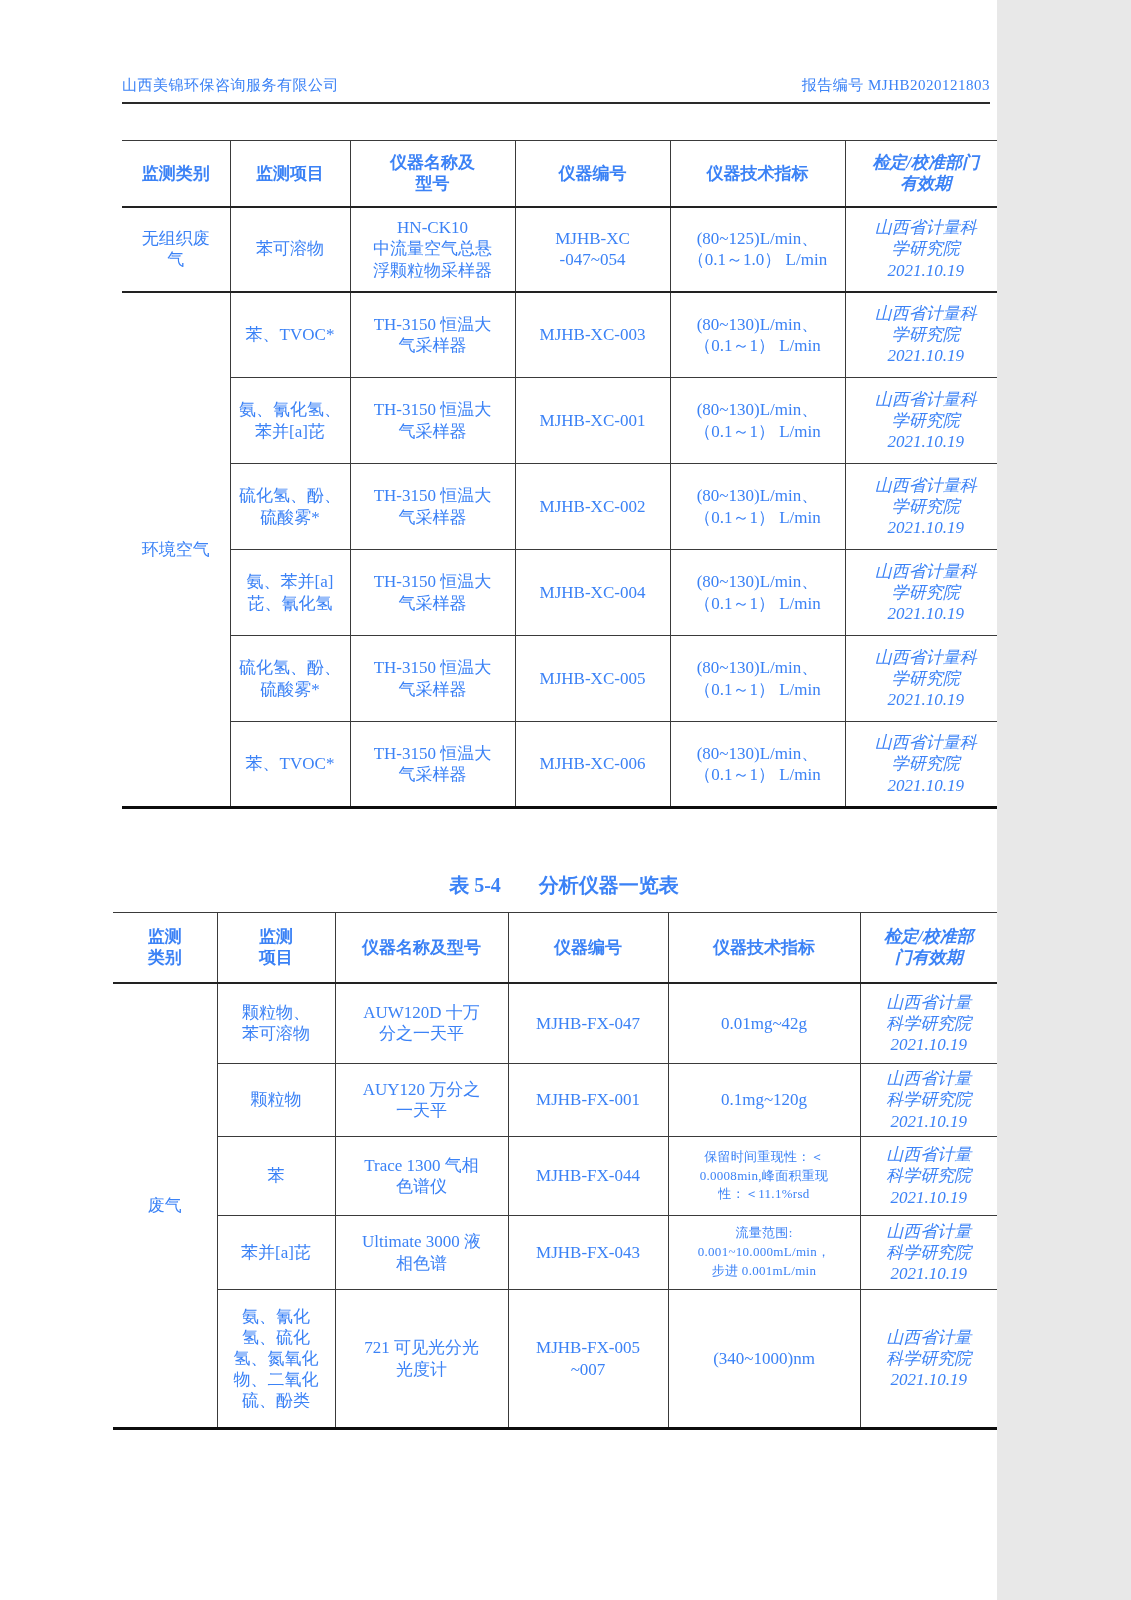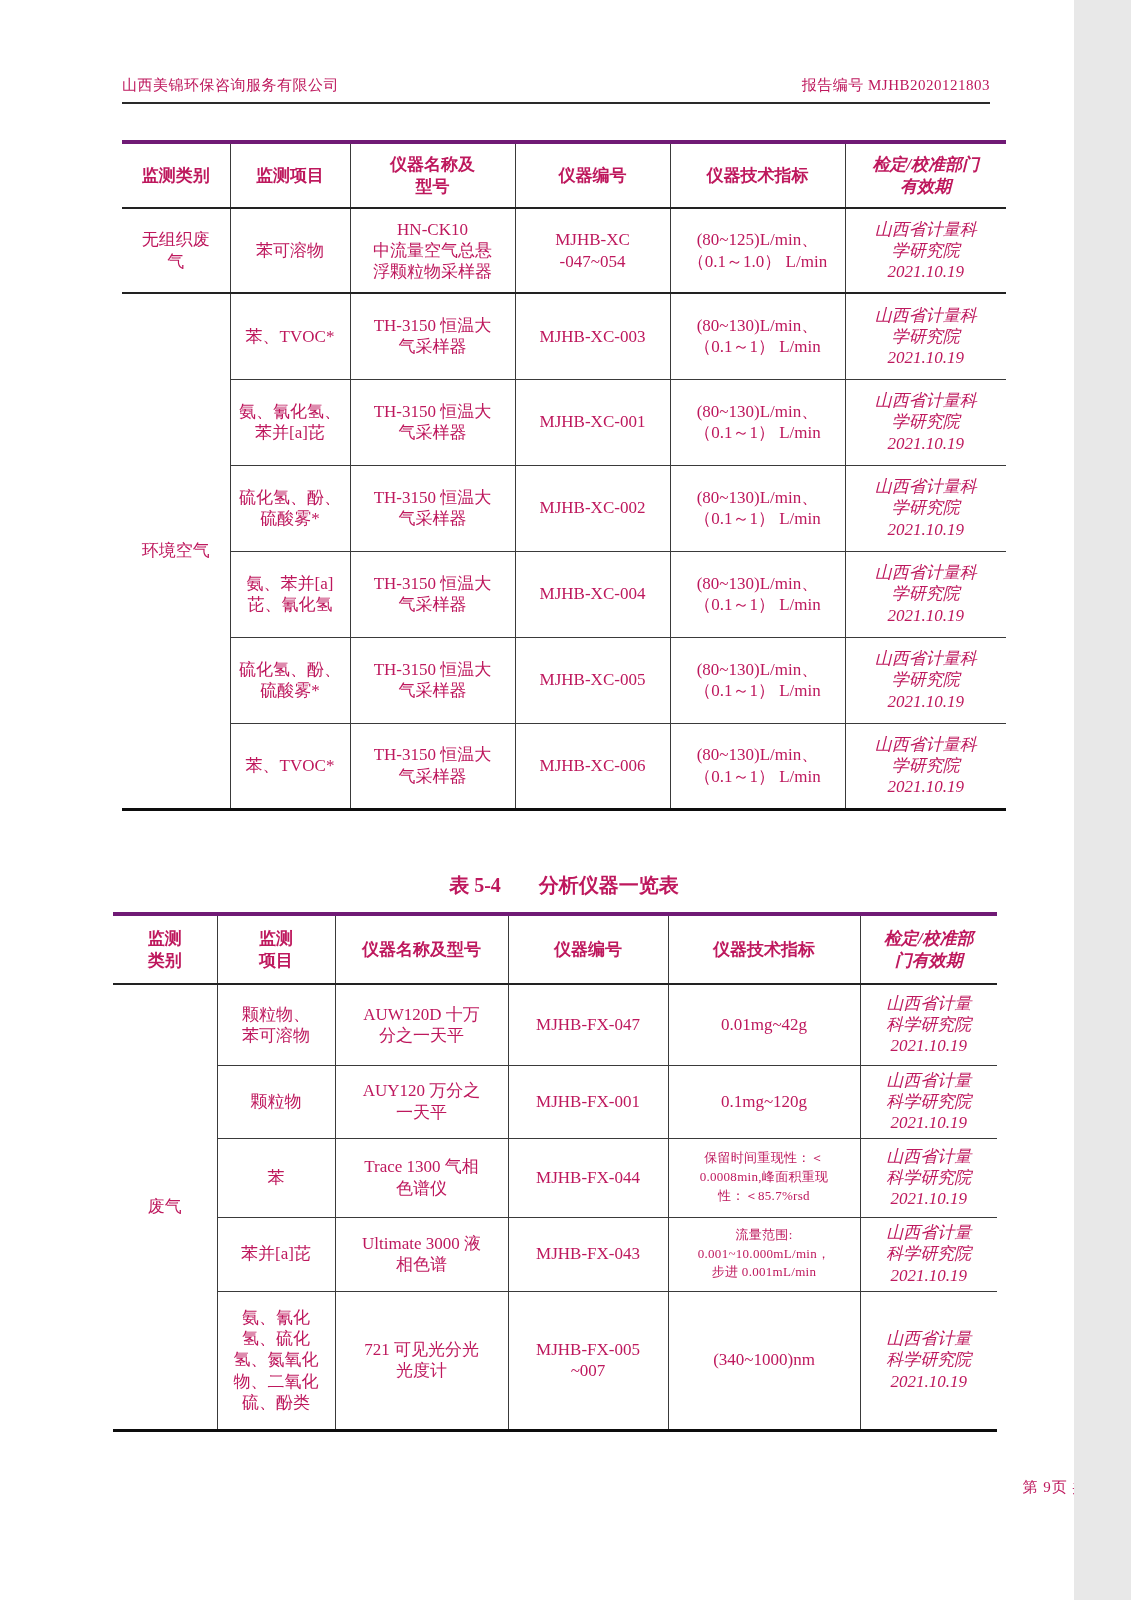--- a/index.html
+++ b/index.html
@@ -1,32 +1,32 @@
 <!DOCTYPE html>
 <html><head>
 <meta charset="utf-8">
 <style>
   html,body{margin:0;padding:0;background:#e8e8e8;}
   .page{
     position:relative;
-    width:1074px;height:1600px;
+    width:997px;height:1600px;
     background:#ffffff;
     font-family:"Liberation Serif","DejaVu Serif",serif;
-    color:#be185d;
+    color:#3b82f6;
     overflow:hidden;
   }
   .doc-header{
     position:absolute;left:122px;top:76px;width:868px;
     display:flex;justify-content:space-between;align-items:flex-end;
     font-size:15px;letter-spacing:.5px;
     border-bottom:2px solid #2a2a2a;padding-bottom:7px;
   }
   table{
     border-collapse:collapse;table-layout:fixed;
-    border-top:4px solid #701a75;border-bottom:3px solid #0d0d0d;
+    border-top:1px solid #701a75;border-bottom:3px solid #0d0d0d;
     width:884px;
   }
   .t1{position:absolute;left:122px;top:140px;}
   .t2{position:absolute;left:113px;top:912px;}
   td,th{
     border:1px solid #3a3a3a;
     text-align:center;vertical-align:middle;
     font-size:17px;line-height:1.24;
     white-space:pre-line;
     padding:2px 3px;
@@ -217,21 +217,21 @@
 科学研究院
 2021.10.19</td>
     </tr>
     <tr class="h79">
       <td>苯</td>
       <td>Trace 1300 气相
 色谱仪</td>
       <td>MJHB-FX-044</td>
       <td class="spec-small">保留时间重现性：＜
 0.0008min,峰面积重现
-性：＜85.7%rsd</td>
+性：＜11.1%rsd</td>
       <td class="no-r">山西省计量
 科学研究院
 2021.10.19</td>
     </tr>
     <tr class="h74">
       <td>苯并[a]芘</td>
       <td>Ultimate 3000 液
 相色谱</td>
       <td>MJHB-FX-043</td>
       <td class="spec-small">流量范围:

